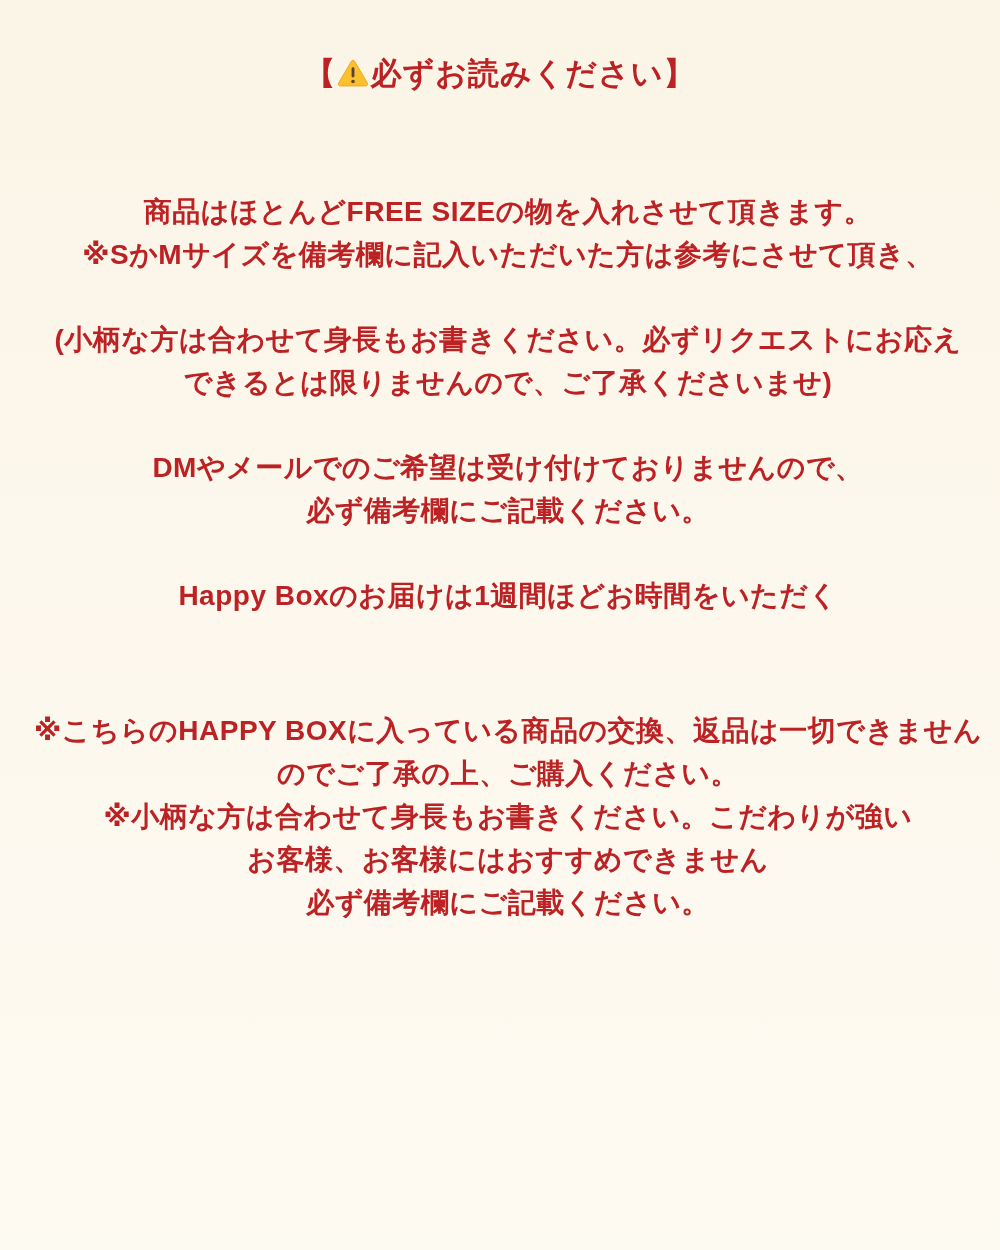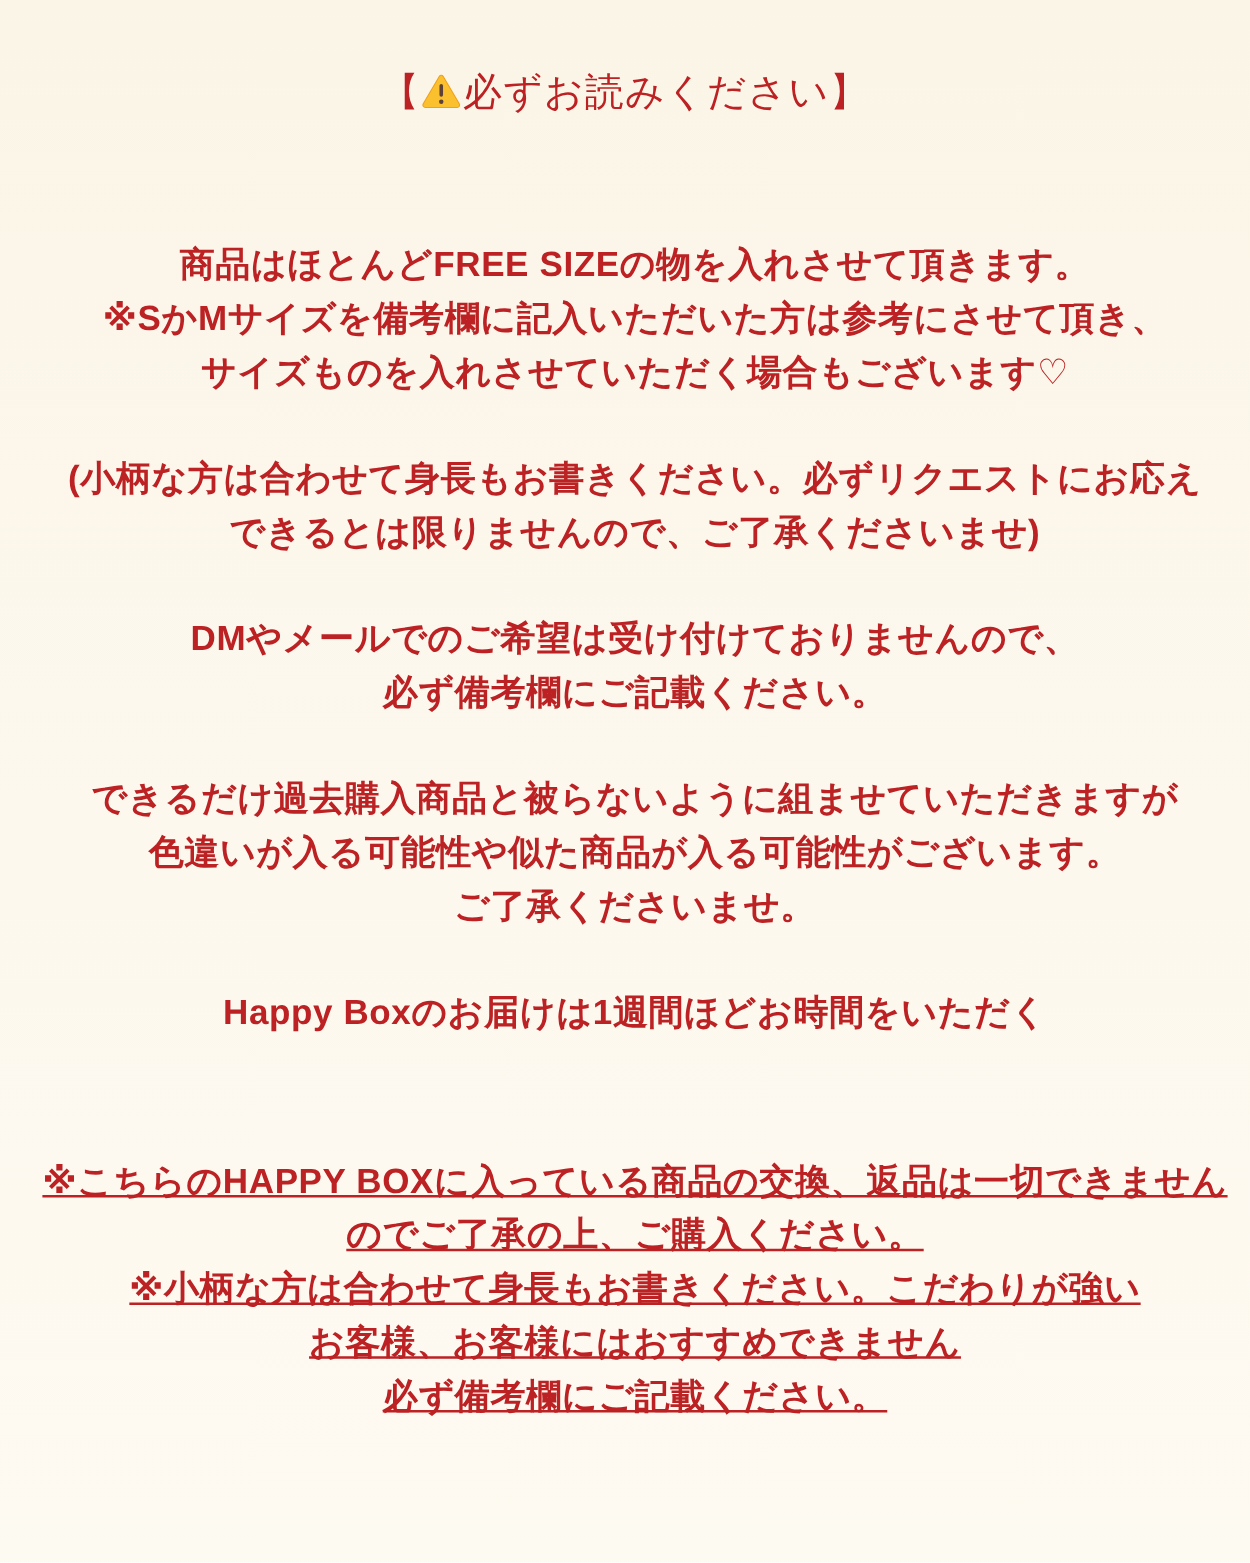--- a/index.html
+++ b/index.html
@@ -18,21 +18,21 @@
   .page {
     width: 1000px;
     height: 1250px;
     box-sizing: border-box;
     text-align: center;
   }
   .title {
     margin: 0;
     padding-top: 54px;
     font-size: 31px;
-    font-weight: 400;
+    font-weight: 700;
     letter-spacing: 1px;
     line-height: 40px;
   }
   .warn {
     display: inline-block;
     width: 32px;
     height: 30px;
     vertical-align: -4px;
     margin: 0 1px;
   }
@@ -49,59 +49,52 @@
   .block .line {
     display: block;
     line-height: 43px;
     white-space: nowrap;
   }
   .block-delivery {
     margin-bottom: 92px;
   }
   .block-final {
     margin-bottom: 0;
-    text-decoration: underline;
   }
 </style>
 </head>
 <body>
 
 <div class="page">
 
   <h1 class="title">
     <span>【</span><span class="warn"><svg viewBox="0 0 36 32" xmlns="http://www.w3.org/2000/svg" aria-hidden="true">
           <path d="M16.2 2.7 1.8 27.3c-.9 1.5.2 3.3 1.9 3.3h28.6c1.7 0 2.8-1.8 1.9-3.3L19.8 2.7c-.8-1.4-2.8-1.4-3.6 0z" fill="#fbc02d" stroke="#f0a11a" stroke-width="1"></path>
           <rect x="16.4" y="9.5" width="3.2" height="11.5" rx="1.6" fill="#5d4037"></rect>
           <circle cx="18" cy="25.5" r="2" fill="#5d4037"></circle>
         </svg></span><span>必ずお読みください</span><span>】</span>
   </h1>
 
   <div class="blocks">
 
     <p class="block">
       <span class="line">商品はほとんどFREE SIZEの物を入れさせて頂きます。</span>
       <span class="line">※SかMサイズを備考欄に記入いただいた方は参考にさせて頂き、</span>
-      <span class="line">サイズものを入れさせていただく場合もございます♡</span>
     </p>
 
     <p class="block">
       <span class="line">(小柄な方は合わせて身長もお書きください。必ずリクエストにお応え</span>
       <span class="line">できるとは限りませんので、ご了承くださいませ)</span>
     </p>
 
     <p class="block">
       <span class="line">DMやメールでのご希望は受け付けておりませんので、</span>
       <span class="line">必ず備考欄にご記載ください。</span>
     </p>
 
-    <p class="block">
-      <span class="line">できるだけ過去購入商品と被らないように組ませていただきますが</span>
-      <span class="line">色違いが入る可能性や似た商品が入る可能性がございます。</span>
-      <span class="line">ご了承くださいませ。</span>
-    </p>
 
     <p class="block block-delivery">
       <span class="line">Happy Boxのお届けは1週間ほどお時間をいただく</span>
     </p>
 
     <p class="block block-final">
       <span class="line">※こちらのHAPPY BOXに入っている商品の交換、返品は一切できません</span>
       <span class="line">のでご了承の上、ご購入ください。</span>
       <span class="line">※小柄な方は合わせて身長もお書きください。こだわりが強い</span>
       <span class="line">お客様、お客様にはおすすめできません</span>

